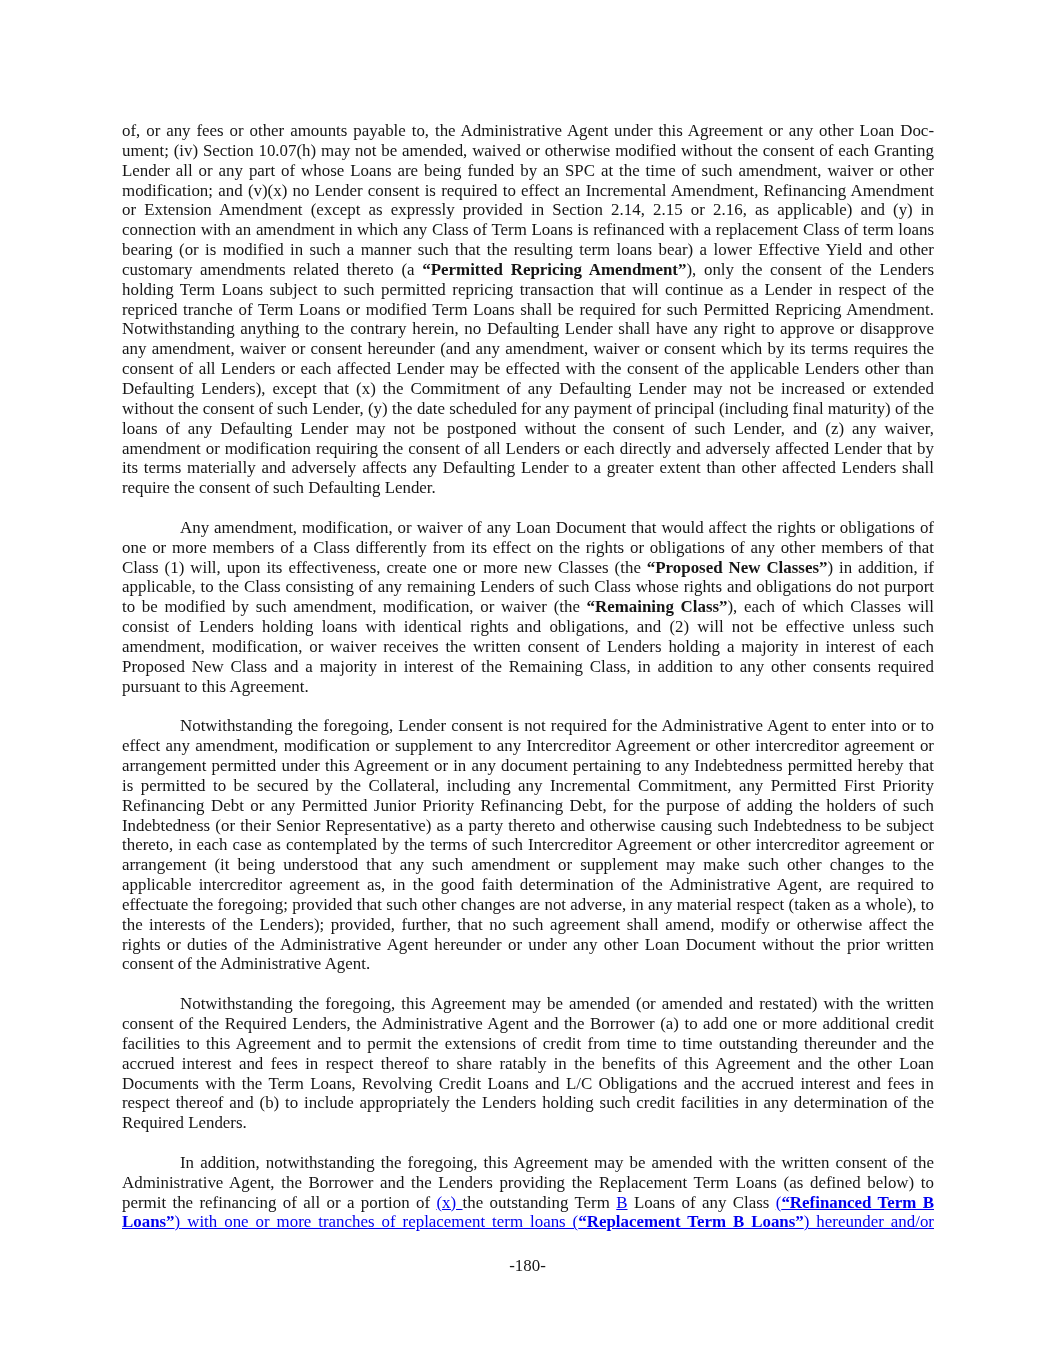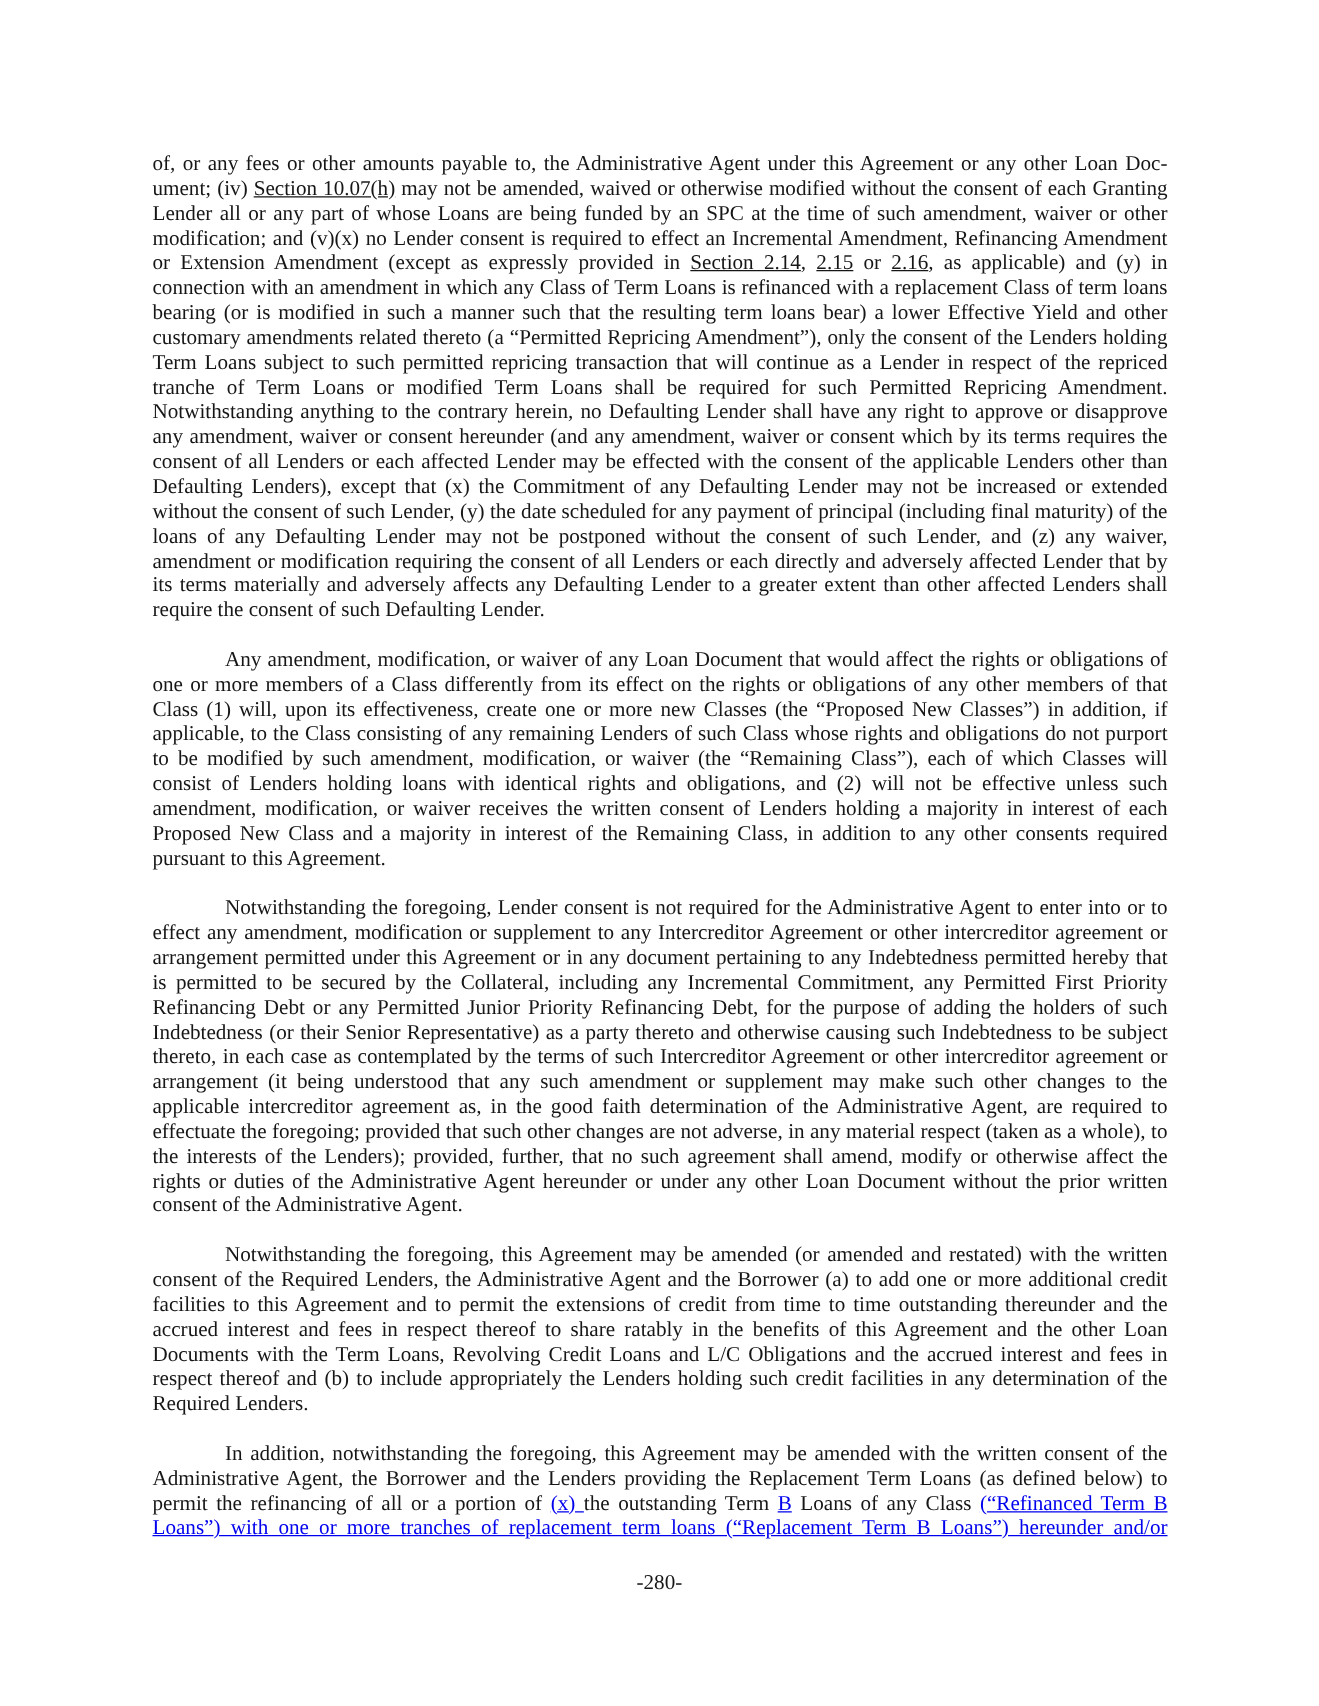--- a/index.html
+++ b/index.html
@@ -24,23 +24,23 @@
   }
   p.para {
     margin: 0 0 19.85px 0;
     padding: 0;
     font-size: 16.9px;
     line-height: 19.85px;
     text-align: justify;
   }
   p.para.indent { text-indent: 58px; margin-top: 11px; }
   p.para.jlast { text-align-last: justify; }
-  .b { font-weight: 400; }
+  .b { font-weight: 700; }
   .i { }
-  .u { text-decoration: underline; }
+  .u { }
   .ins {
     color: var(--ins-color, #0000EE);
     text-decoration: underline;
   }
   .pagenum {
     position: absolute;
     top: 1256px;
     left: 0;
     width: 100%;
     text-align: center;
@@ -53,14 +53,14 @@
 <body>
 
 <div class="page" style="background: rgb(255, 255, 255); color: rgb(22, 22, 22);">
   <div class="content">
       <p class="para"><span>of, or any fees or other amounts payable to, the Administrative Agent under this Agreement or any other Loan Doc­ument; (iv) </span><span class="u">Section 10.07(h)</span><span> may not be amended, waived or otherwise modified without the consent of each Grant­ing Lender all or any part of whose Loans are being funded by an SPC at the time of such amendment, waiver or other modification; and (v)(x) no Lender consent is required to effect an Incremental Amendment, Refinancing Amendment or Extension Amendment (except as expressly provided in </span><span class="u">Section 2.14</span><span>, </span><span class="u">2.15</span><span> or </span><span class="u">2.16</span><span>, as applicable) and (y) in connection with an amendment in which any Class of Term Loans is refinanced with a replacement Class of term loans bearing (or is modified in such a manner such that the resulting term loans bear) a lower Effective Yield and other customary amendments related thereto (a </span><span class="b">“Permitted Repricing Amendment”</span><span>), only the consent of the Lenders holding Term Loans subject to such permitted repricing transaction that will continue as a Lender in respect of the repriced tranche of Term Loans or modified Term Loans shall be required for such Permitted Repric­ing Amendment.  Notwithstanding anything to the contrary herein, no Defaulting Lender shall have any right to ap­prove or disapprove any amendment, waiver or consent hereunder (and any amendment, waiver or consent which by its terms requires the consent of all Lenders or each affected Lender may be effected with the consent of the applica­ble Lenders other than Defaulting Lenders), except that (x) the Commitment of any Defaulting Lender may not be increased or extended without the consent of such Lender, (y) the date scheduled for any payment of principal (in­cluding final maturity) of the loans of any Defaulting Lender may not be postponed without the consent of such Lender, and (z) any waiver, amendment or modification requiring the consent of all Lenders or each directly and adversely affected Lender that by its terms materially and adversely affects any Defaulting Lender to a greater extent than other affected Lenders shall require the consent of such Defaulting Lender.</span></p>
       <p class="para indent"><span>Any amendment, modification, or waiver of any Loan Document that would affect the rights or obligations of one or more members of a Class differently from its effect on the rights or obligations of any other members of that Class (1) will, upon its effectiveness, create one or more new Classes (the </span><span class="b">“Proposed New Classes”</span><span>) in addi­tion, if applicable, to the Class consisting of any remaining Lenders of such Class whose rights and obligations do not purport to be modified by such amendment, modification, or waiver (the </span><span class="b">“Remaining Class”</span><span>), each of which Classes will consist of Lenders holding loans with identical rights and obligations, and (2) will not be effective un­less such amendment, modification, or waiver receives the written consent of Lenders holding a majority in interest of each Proposed New Class and a majority in interest of the Remaining Class, in addition to any other consents re­quired pursuant to this Agreement.</span></p>
       <p class="para indent"><span>Notwithstanding the foregoing, Lender consent is not required for the Administrative Agent to enter into or to effect any amendment, modification or supplement to any Intercreditor Agreement or other intercreditor agree­ment or arrangement permitted under this Agreement or in any document pertaining to any Indebtedness permitted hereby that is permitted to be secured by the Collateral, including any Incremental Commitment, any Permitted First Priority Refinancing Debt or any Permitted Junior Priority Refinancing Debt, for the purpose of adding the holders of such Indebtedness (or their Senior Representative) as a party thereto and otherwise causing such Indebtedness to be subject thereto, in each case as contemplated by the terms of such Intercreditor Agreement or other intercreditor agreement or arrangement (it being understood that any such amendment or supplement may make such other changes to the applicable intercreditor agreement as, in the good faith determination of the Administrative Agent, are required to effectuate the foregoing; </span><span class="i">provided</span><span> that such other changes are not adverse, in any material respect (taken as a whole), to the interests of the Lenders); </span><span class="i">provided</span><span>, </span><span class="i">further</span><span>, that no such agreement shall amend, modify or otherwise affect the rights or duties of the Administrative Agent hereunder or under any other Loan Document with­out the prior written consent of the Administrative Agent.</span></p>
       <p class="para indent"><span>Notwithstanding the foregoing, this Agreement may be amended (or amended and restated) with the written consent of the Required Lenders, the Administrative Agent and the Borrower (a) to add one or more additional credit facilities to this Agreement and to permit the extensions of credit from time to time outstanding thereunder and the accrued interest and fees in respect thereof to share ratably in the benefits of this Agreement and the other Loan Documents with the Term Loans, Revolving Credit Loans and L/C Obligations and the accrued interest and fees in respect thereof and (b) to include appropriately the Lenders holding such credit facilities in any determination of the Required Lenders.</span></p>
       <p class="para indent jlast"><span>In addition, notwithstanding the foregoing, this Agreement may be amended with the written consent of the Administrative Agent, the Borrower and the Lenders providing the Replacement Term Loans (as defined below) to permit the refinancing of all or a portion of </span><span class="ins">(x) </span><span>the outstanding Term </span><span class="ins">B</span><span> Loans of any Class </span><span class="ins">(</span><span class="b ins">“Refinanced Term B Loans”</span><span class="ins">) with one or more tranches of replacement term loans (</span><span class="b ins">“Replacement Term B Loans”</span><span class="ins">) hereunder and/or</span></p>
     </div>
-  <div class="pagenum">-280-</div>
+  <div class="pagenum">-180-</div>
 </div>
 
 </body></html>

